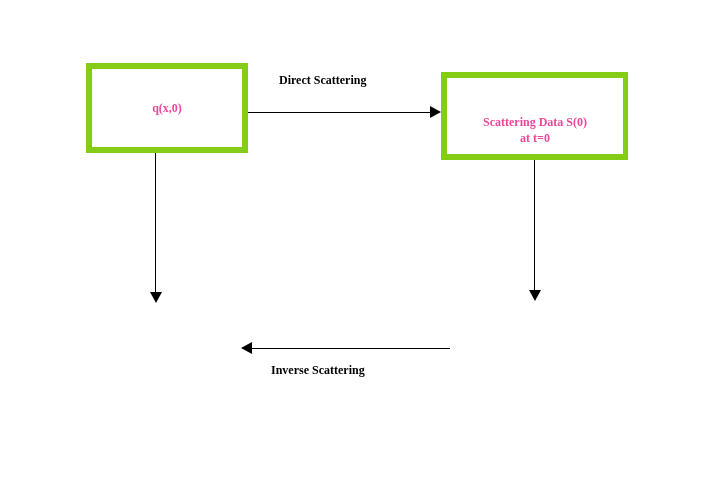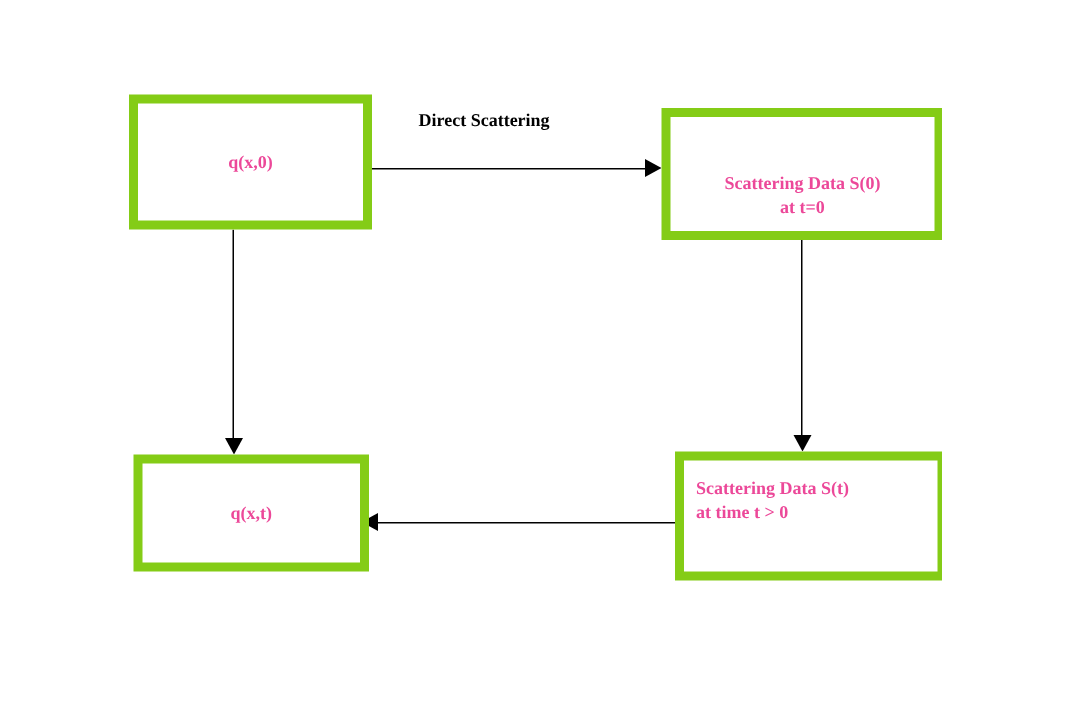--- a/index.html
+++ b/index.html
@@ -115,32 +115,26 @@
 
   <div class="edge">
     <div class="edge-line-v" style="left:534px; top:160px; height:131px;"></div>
     <div class="arrowhead arrow-down" style="left:529px; top:290px;"></div>
   </div>
 
   <div class="edge">
     <div class="edge-line-h" style="left:252px; top:348px; width:198px;"></div>
     <div class="arrowhead arrow-left" style="left:241px; top:342px;"></div>
   </div>
+  <div class="edge-label" id="label-inverse">Inverse Scattering</div>
 
   <div class="node center" id="node-q0">
     <span class="node-label">q(x,0)</span>
   </div>
 
   <div class="node topcenter" id="node-s0">
     <span class="node-label">Scattering Data  S(0)
 at t=0</span>
   </div>
 
-  <div class="node center" id="node-qt">
-    <span class="node-label">q(x,t)</span>
-  </div>
 
-  <div class="node topleft" id="node-st">
-    <span class="node-label">Scattering Data S(t)
-at time t &gt; 0</span>
-  </div>
 
 </div>
 
 </body></html>

